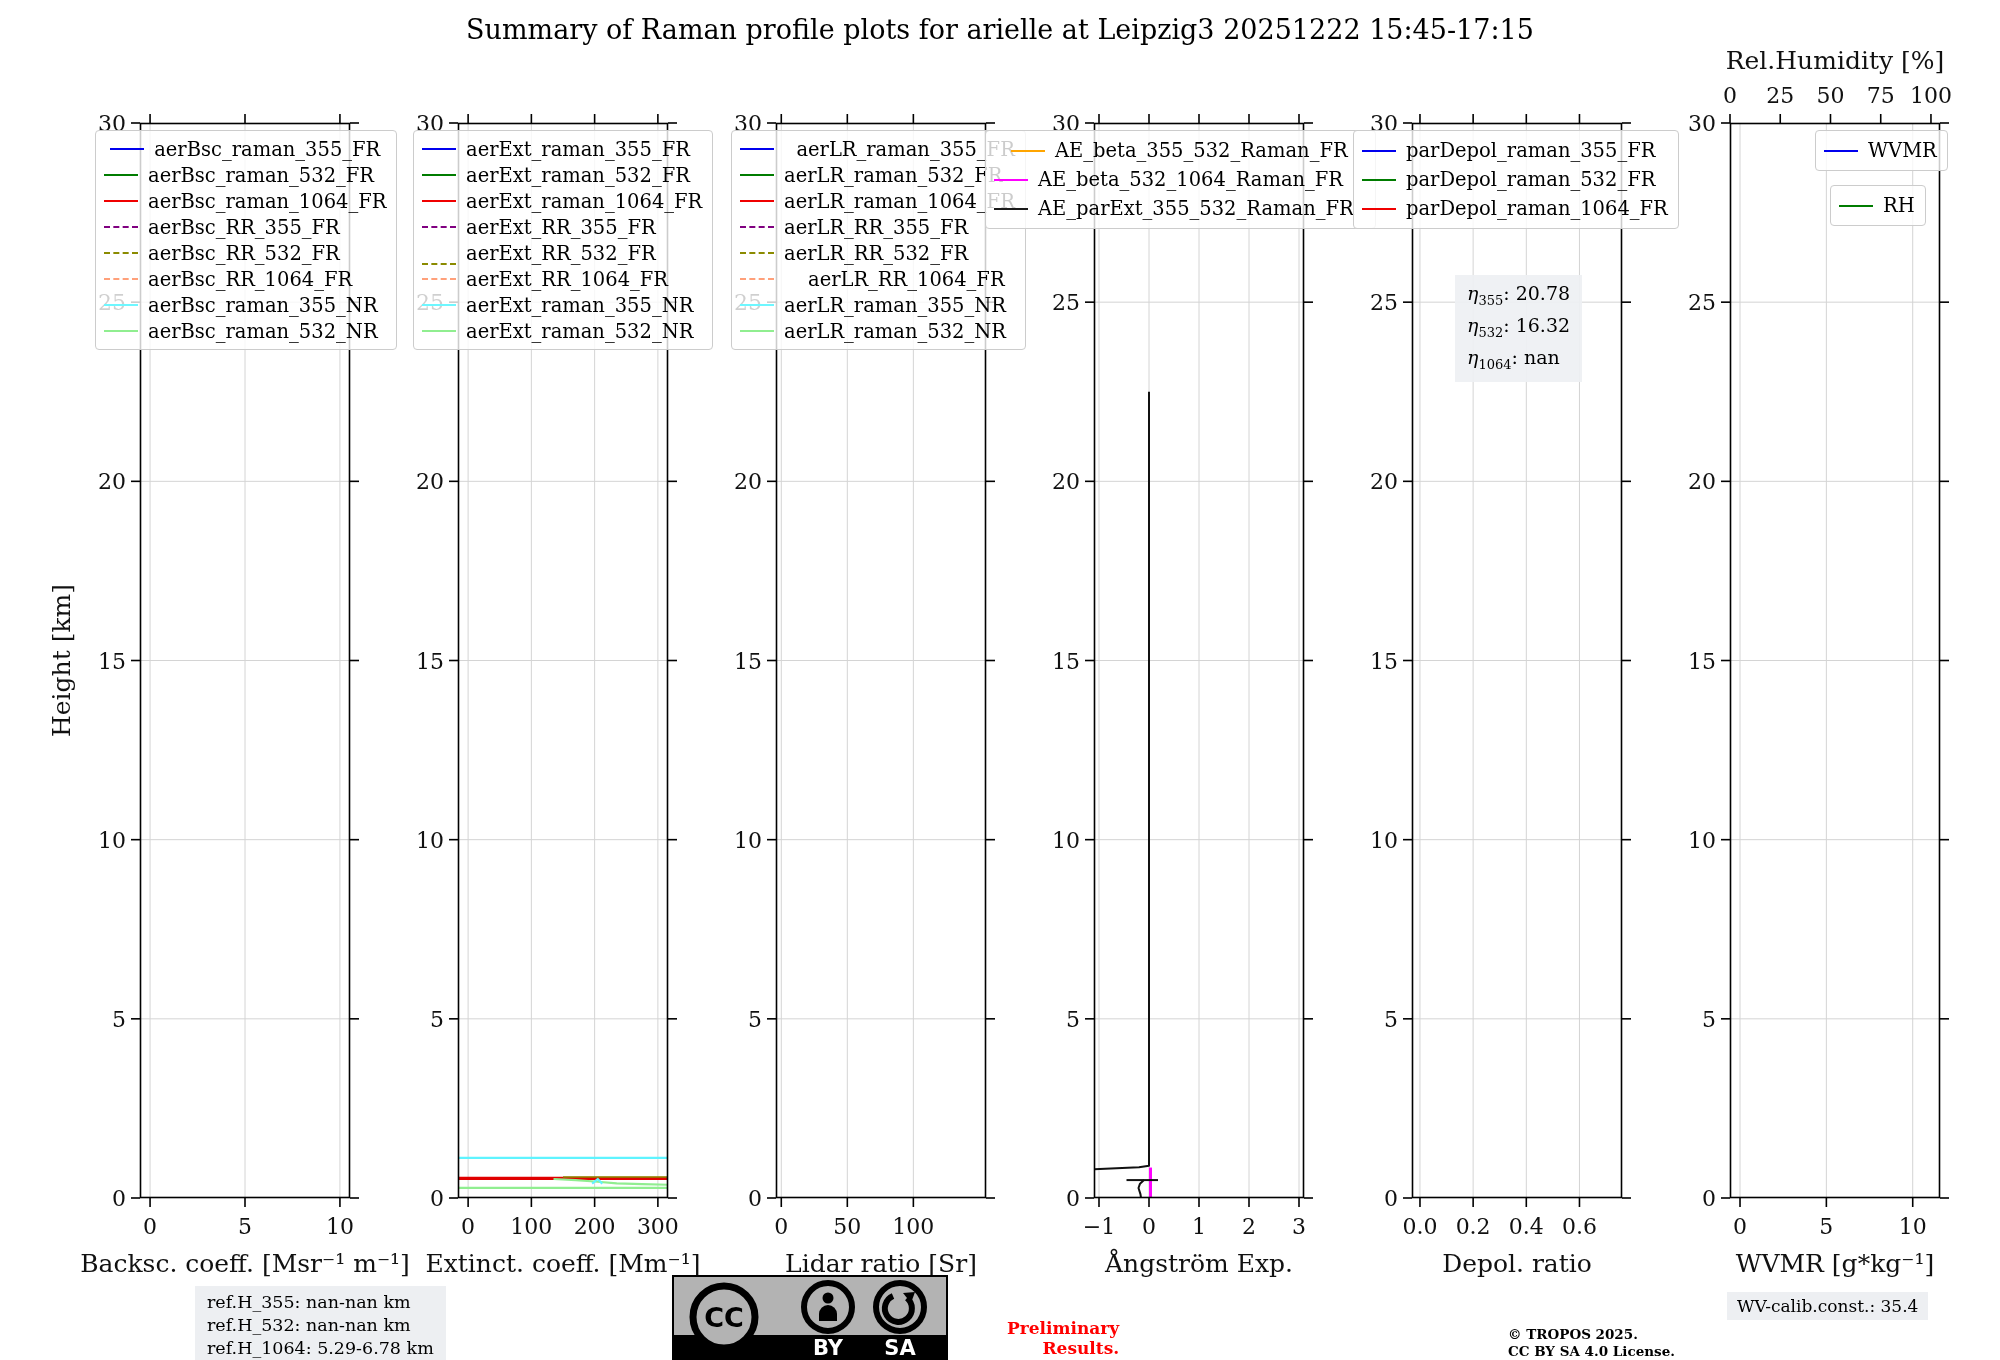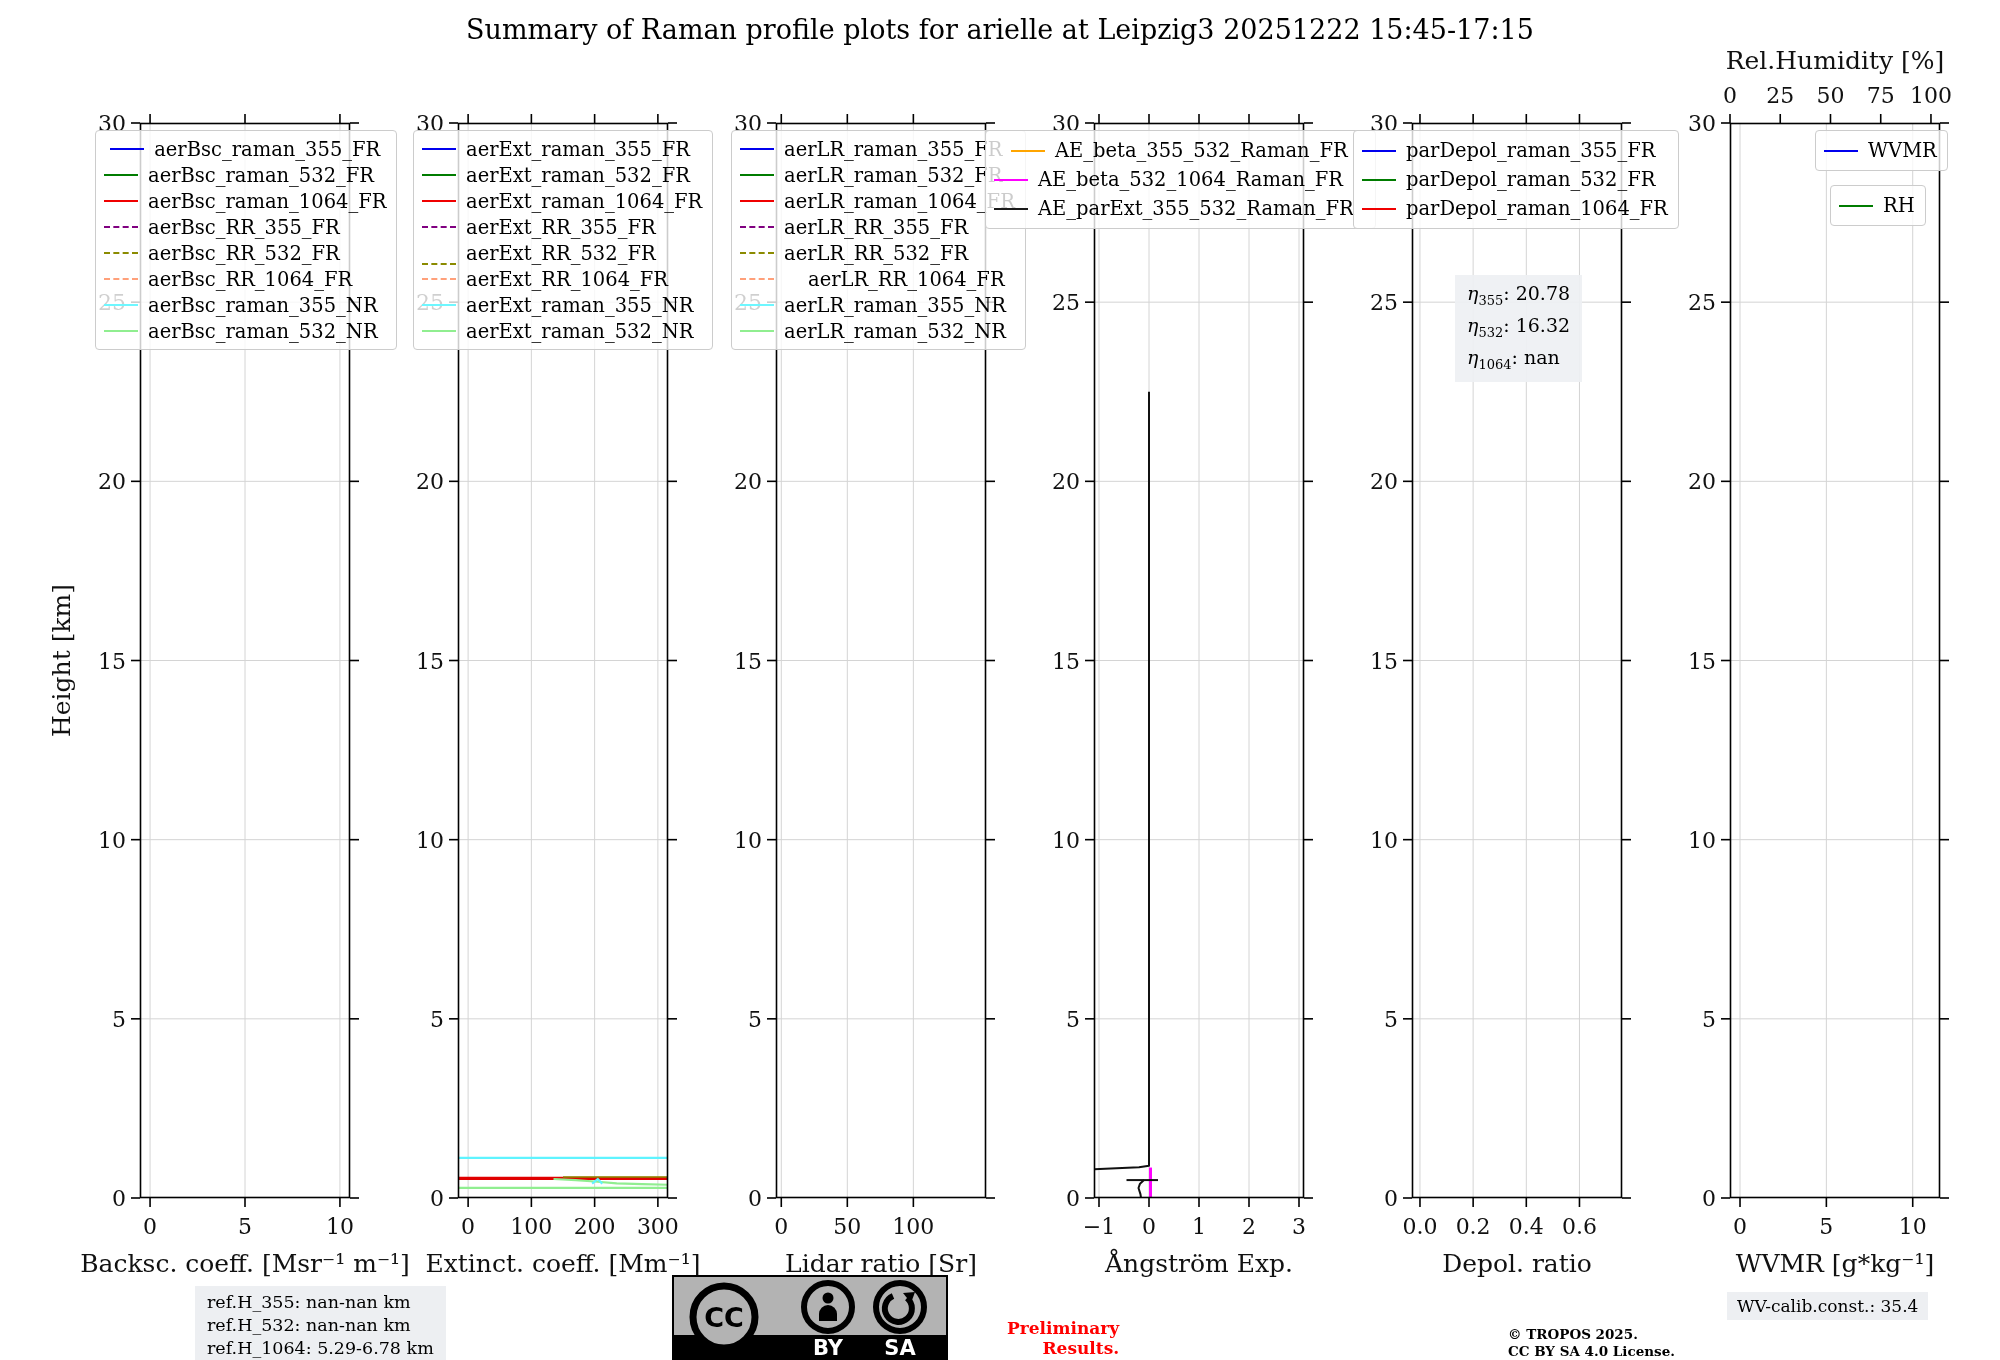--- a/index.html
+++ b/index.html
@@ -268,21 +268,21 @@
           <text x="-14" y="1083" font-size="22" text-anchor="end" fill="#111" font-family="DejaVu Serif, Liberation Serif, serif">0</text>
           <text x="-14" y="903.8333333333334" font-size="22" text-anchor="end" fill="#111" font-family="DejaVu Serif, Liberation Serif, serif">5</text>
           <text x="-14" y="724.6666666666667" font-size="22" text-anchor="end" fill="#111" font-family="DejaVu Serif, Liberation Serif, serif">10</text>
           <text x="-14" y="545.5" font-size="22" text-anchor="end" fill="#111" font-family="DejaVu Serif, Liberation Serif, serif">15</text>
           <text x="-14" y="366.33333333333337" font-size="22" text-anchor="end" fill="#111" font-family="DejaVu Serif, Liberation Serif, serif">20</text>
           <text x="-14" y="187.16666666666663" font-size="22" text-anchor="end" fill="#111" font-family="DejaVu Serif, Liberation Serif, serif">25</text>
           <text x="-14" y="8" font-size="22" text-anchor="end" fill="#111" font-family="DejaVu Serif, Liberation Serif, serif">30</text>
           <text x="105" y="1149" font-size="25" text-anchor="middle" fill="#111" font-family="DejaVu Serif, Liberation Serif, serif">Lidar ratio [Sr]</text>
         </svg>
         <div class="legend" style="left: -45px; top: 7px;">
-          <div class="legend-row" style="padding: 1.5px 0px;">
+          <div class="legend-row" style="padding: 1.5px 0px; justify-content: space-between;">
             <span class="swatch" style="border-top: 2.6px solid rgb(0, 0, 238);"></span>
             <span class="legend-label">aerLR_raman_355_FR</span>
           </div>
           <div class="legend-row" style="padding: 1.5px 0px;">
             <span class="swatch" style="border-top: 2.6px solid rgb(0, 124, 0);"></span>
             <span class="legend-label">aerLR_raman_532_FR</span>
           </div>
           <div class="legend-row" style="padding: 1.5px 0px;">
             <span class="swatch" style="border-top: 2.6px solid rgb(240, 0, 0);"></span>
             <span class="legend-label">aerLR_raman_1064_FR</span>

